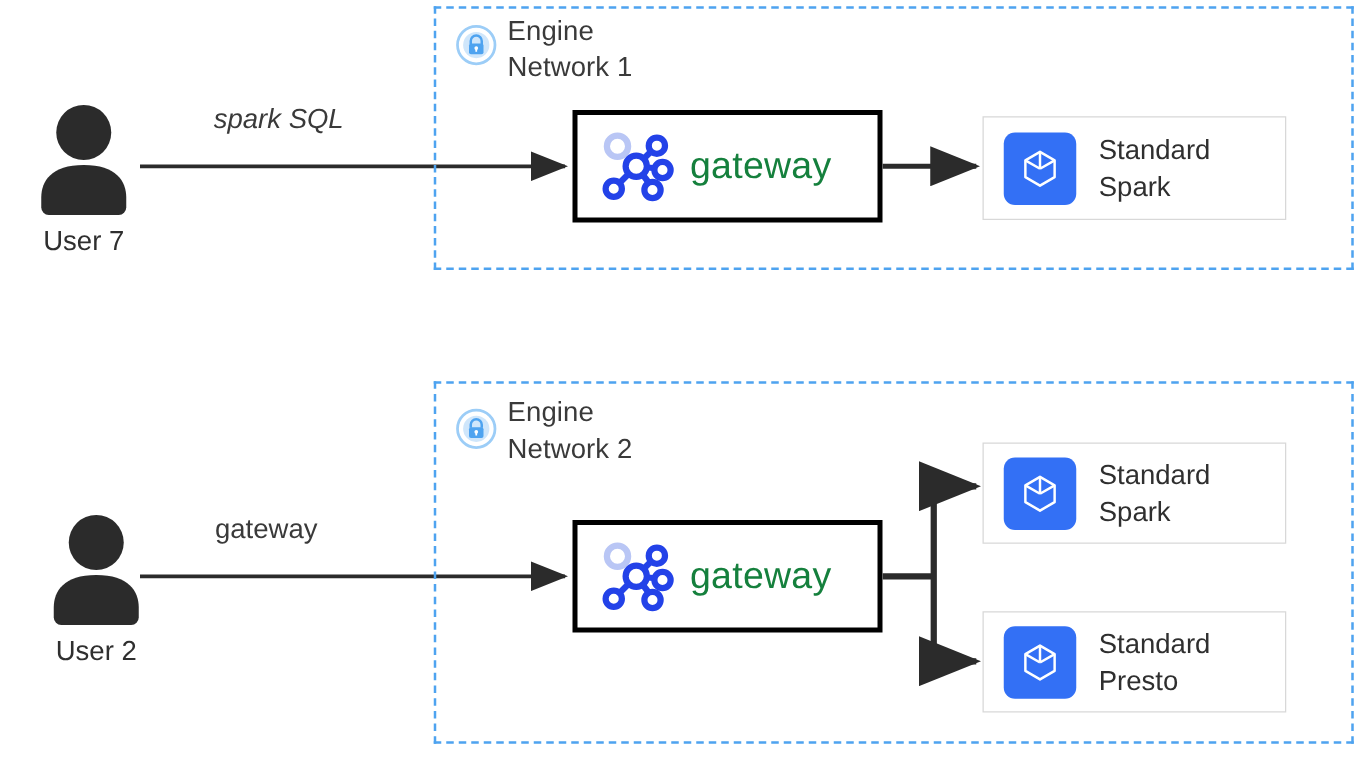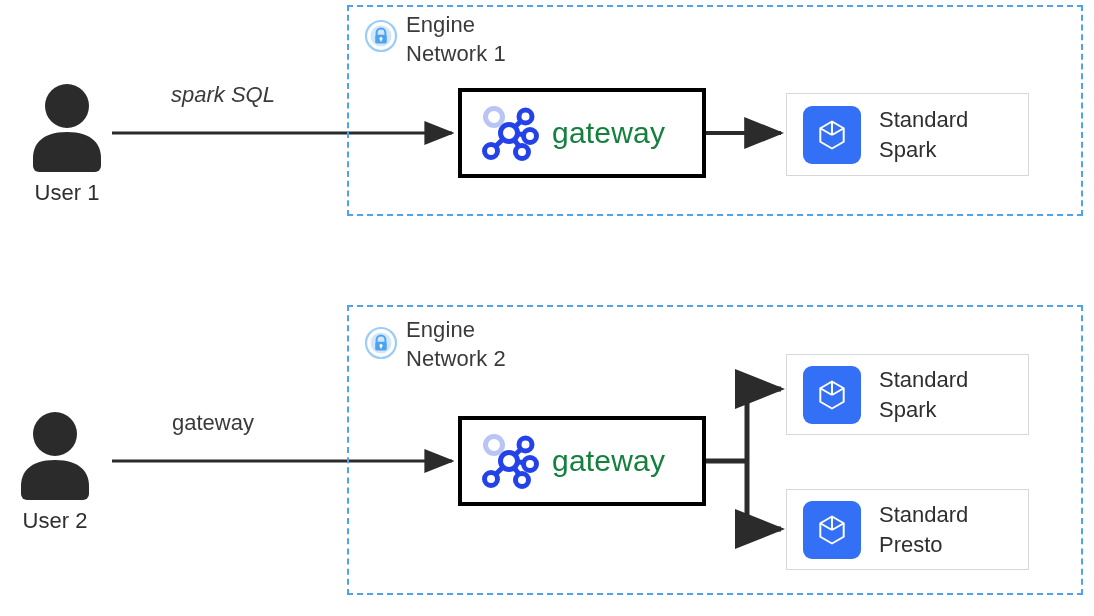--- a/index.html
+++ b/index.html
@@ -173,21 +173,21 @@
   </div>
 
   <div class="network-label" style="left:406px; top:10px; width:250px;">Engine
 Network 1</div>
 
   <div class="user-block" style="left:12px; top:82px;">
     <svg class="user-icon" viewBox="0 0 88 92">
       <circle cx="44" cy="24" r="22" fill="#2b2b2b"></circle>
       <path d="M44,50 C18,50 10,63 10,76 v8 a6,6 0 0,0 6,6 h56 a6,6 0 0,0 6,-6 v-8 C78,63 70,50 44,50 z" fill="#2b2b2b"></path>
     </svg>
-    <div class="user-label">User 1</div>
+    <div class="user-label">User 7</div>
   </div>
 
   <div class="edge-label" style="left:171px; top:82px;font-style:italic;">spark SQL</div>
 
   <div class="gateway-box" style="left:458px; top:88px; width:248px; height:90px;">
     <svg class="gateway-icon" viewBox="0 0 66 66">
       <g stroke="#2342e8" stroke-width="5" fill="none">
         <line x1="33" y1="33" x2="48" y2="18"></line>
         <line x1="33" y1="33" x2="52" y2="35"></line>
         <line x1="33" y1="33" x2="17" y2="49"></line>
@@ -225,21 +225,21 @@
       <path d="M12.6,16.2 v-2.4 a4.4,4.4 0 0,1 8.8,0 v2.4" fill="none" stroke="#4ea3f0" stroke-width="2"></path>
       <rect x="11.2" y="15.8" width="11.6" height="8.6" rx="1.6" fill="#4ea3f0"></rect>
       <circle cx="17" cy="19.4" r="1.5" fill="#ffffff"></circle>
       <rect x="16.3" y="19.4" width="1.4" height="3" fill="#ffffff"></rect>
     </svg>
   </div>
 
   <div class="network-label" style="left:406px; top:315px; width:250px;">Engine
 Network 2</div>
 
-  <div class="user-block" style="left:0; top:410px;">
+  <div class="user-block" style="left:22px; top:410px;">
     <svg class="user-icon" viewBox="0 0 88 92">
       <circle cx="44" cy="24" r="22" fill="#2b2b2b"></circle>
       <path d="M44,50 C18,50 10,63 10,76 v8 a6,6 0 0,0 6,6 h56 a6,6 0 0,0 6,-6 v-8 C78,63 70,50 44,50 z" fill="#2b2b2b"></path>
     </svg>
     <div class="user-label">User 2</div>
   </div>
 
   <div class="edge-label" style="left:172px; top:410px;">gateway</div>
 
   <div class="gateway-box" style="left:458px; top:416px; width:248px; height:90px;">

